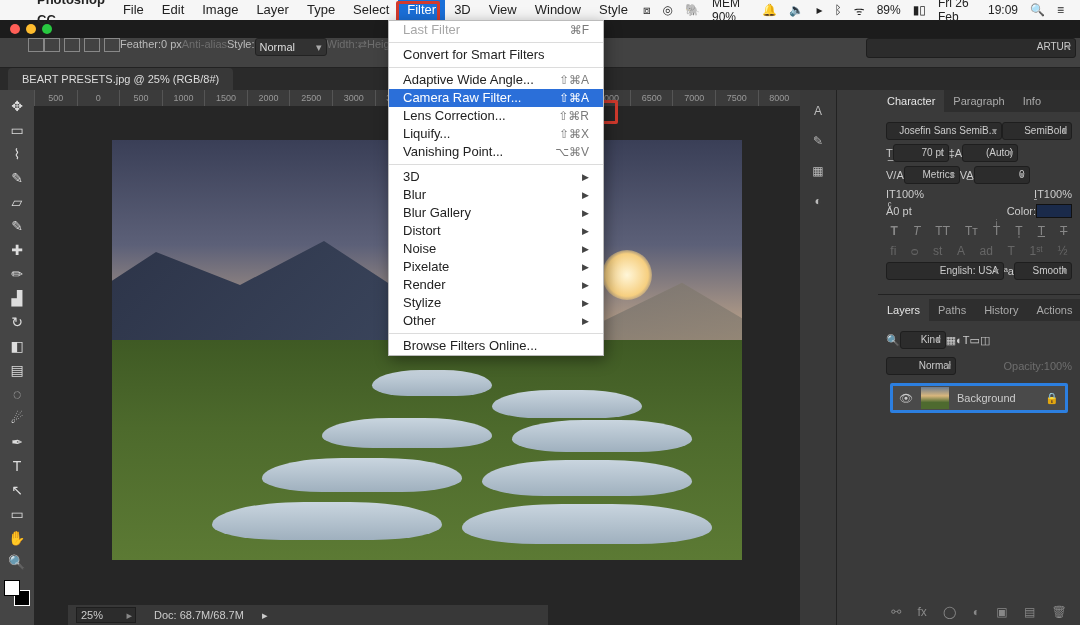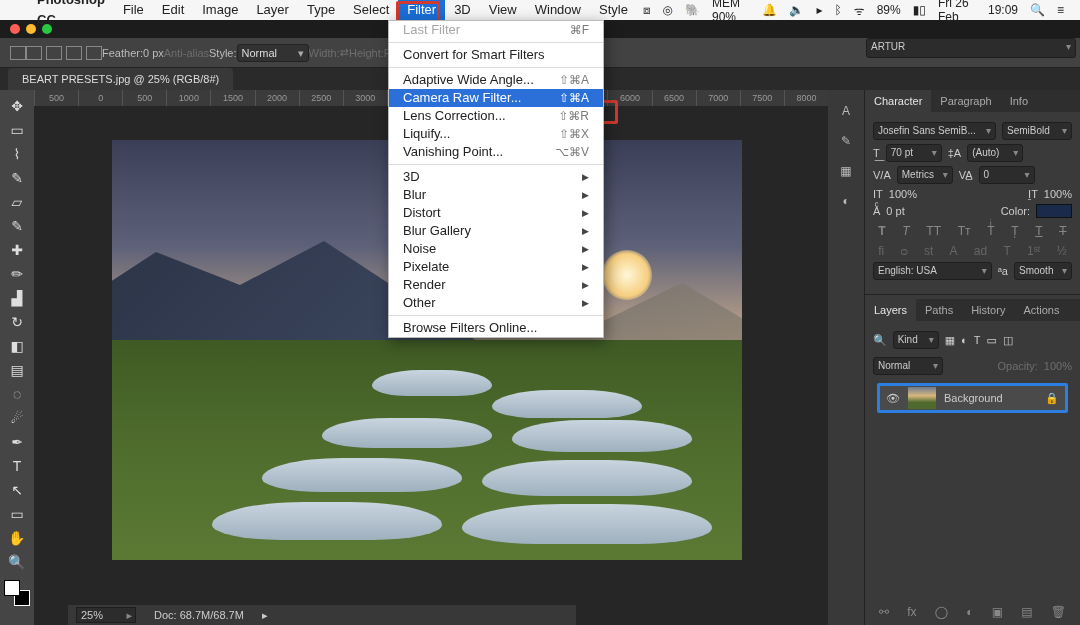--- a/index.html
+++ b/index.html
@@ -10,21 +10,21 @@
 .mac-bar .left span{padding:0 9px;line-height:20px;}
 .mac-bar .left span.app{font-weight:700;}
 .mac-bar .left span.active{background:#1a6fd8;color:#fff;}
 .mac-bar .right{margin-left:auto;display:flex;align-items:center;}
 .mac-bar .right span{padding:0 6px;font-size:12px;}
 
 .traffic{height:18px;display:flex;align-items:center;padding-left:10px;gap:6px;background:#1c1c1c;}
 .dot{width:10px;height:10px;border-radius:50%;}
 .dr{background:#ff5f57;} .dy{background:#febc2e;} .dg{background:#28c840;}
 
-.opts{height:30px;background:#424242;border-bottom:1px solid #222;display:flex;align-items:center;padding:0 10px;gap:0;font-size:11px;color:#bbb;}
+.opts{height:30px;background:#424242;border-bottom:1px solid #222;display:flex;align-items:flex-start;padding:0 28px;gap:0;font-size:11px;color:#bbb;}
 .opts .icon-box{display:flex;gap:4px;}
 .mini{width:16px;height:14px;border:1px solid #888;display:inline-block;}
 .sel{width:72px;height:18px;background:#323232;border:1px solid #222;border-radius:3px;line-height:16px;padding:0 4px;font-size:11px;color:#ddd;position:relative;}
 .sel::after{content:"▾";position:absolute;right:4px;color:#aaa;}
 .disabled{color:#6e6e6e;}
 
 .tabbar{height:22px;background:#2a2a2a;display:flex;align-items:flex-end;padding-left:8px;}
 .doctab{background:#383838;height:22px;line-height:22px;padding:0 14px;font-size:11px;color:#ddd;border-top-left-radius:4px;border-top-right-radius:4px;}
 
 .main{display:flex;height:535px;}
@@ -40,27 +40,27 @@
 
 .sky{position:absolute;inset:0;background:linear-gradient(to bottom,#3a3f57 0%,#5c6078 25%,#b8a088 45%,#f2c783 55%,#f7d9a0 62%);}
 .sun{position:absolute;top:110px;right:90px;width:50px;height:50px;border-radius:50%;background:radial-gradient(circle,#fff6d8 0%,#f6cf80 60%,rgba(246,207,128,0) 80%);} 
 .mtn1{position:absolute;top:90px;left:-40px;width:420px;height:220px;background:linear-gradient(135deg,#2b3246,#404c64);clip-path:polygon(0 100%,0 35%,20% 10%,40% 25%,60% 5%,80% 30%,100% 55%,100% 100%);}
 .mtn2{position:absolute;top:120px;right:-30px;width:360px;height:190px;background:linear-gradient(135deg,#6f6c6a,#8e8374);clip-path:polygon(0 100%,0 45%,25% 18%,50% 35%,75% 12%,100% 40%,100% 100%);opacity:.8;}
 .terraces{position:absolute;bottom:0;left:0;right:0;height:220px;background:linear-gradient(to bottom,#3f5a24 0%,#4d6a2c 40%,#5c7a34 100%);}
 .terraces .water{position:absolute;background:linear-gradient(to bottom,#c9d5df,#9fb0be);border-radius:40% 40% 30% 30%/60% 60% 40% 40%;}
 
 .rcol{width:36px;background:#393939;display:flex;flex-direction:column;align-items:center;padding-top:6px;}
 .rcol .ri{width:26px;height:24px;margin:3px 0;color:#bbb;display:flex;align-items:center;justify-content:center;}
-.panels{width:216px;background:#3a3a3a;display:flex;flex-direction:column;border-left:1px solid #222;}
+.panels{width:244px;background:#3a3a3a;display:flex;flex-direction:column;border-left:1px solid #222;padding-left:41px;}
 .panel-tabs{display:flex;background:#2e2e2e;height:22px;}
 .panel-tabs span{padding:0 9px;font-size:11px;line-height:22px;color:#aaa;}
 .panel-tabs span.act{background:#3a3a3a;color:#e5e5e5;}
 .panel-body{padding:6px 8px;font-size:11px;color:#ccc;}
-.row{display:flex;align-items:center;gap:6px;margin:4px 0;}
-.dd{flex:1;height:18px;background:#2c2c2c;border:1px solid #1e1e1e;border-radius:3px;font-size:10px;line-height:16px;padding:0 4px;position:relative;color:#ccc;}
+.row{display:flex;align-items:center;margin:4px 0;}
+.dd{flex:1;height:18px;background:#2c2c2c;border:1px solid #1e1e1e;border-radius:3px;font-size:10px;line-height:16px;padding:0 4px;position:relative;color:#ccc;text-align:right;}
 .dd::after{content:"▾";position:absolute;right:4px;color:#888;}
 .btnrow{display:flex;gap:6px;margin-top:6px;color:#888;font-size:12px;justify-content:space-around;}
 .sep{height:1px;background:#222;margin:4px 0;}
 .layers-body{flex:1;display:flex;flex-direction:column;}
 .layer-entry{display:flex;align-items:center;height:30px;background:#4a4a4a;margin:4px;padding:0 6px;gap:8px;border:3px solid #2c7fe0;border-radius:2px;}
 .thumb{width:28px;height:22px;background:linear-gradient(to bottom,#6b7a8e 0%,#d9b77d 40%,#4e6a2f 70%);}
 .eye{width:14px;text-align:center;color:#ccc;}
 .lockico{margin-left:auto;color:#aaa;font-size:11px;}
 .user-dd{position:absolute;top:38px;right:4px;width:210px;}
 
@@ -366,33 +366,36 @@
       <span class="shortcut">⌥⌘V</span>
     </div>
   <div class="msep"></div>
   <div class="mi arrow">
       <span>3D</span>
     </div>
   <div class="mi arrow">
       <span>Blur</span>
     </div>
   <div class="mi arrow">
+      <span>Blur Gallery</span>
+    </div>
+  <div class="mi arrow">
       <span>Distort</span>
     </div>
   <div class="mi arrow">
-      <span>Blur Gallery</span>
-    </div>
-  <div class="mi arrow">
       <span>Noise</span>
     </div>
   <div class="mi arrow">
       <span>Pixelate</span>
     </div>
   <div class="mi arrow">
       <span>Render</span>
+    </div>
+  <div class="mi arrow">
+      <span>Stylize</span>
     </div>
   <div class="mi arrow">
       <span>Other</span>
     </div>
   <div class="msep"></div>
   <div class="mi">
       <span>Browse Filters Online...</span>
     </div>
 </div>
 

